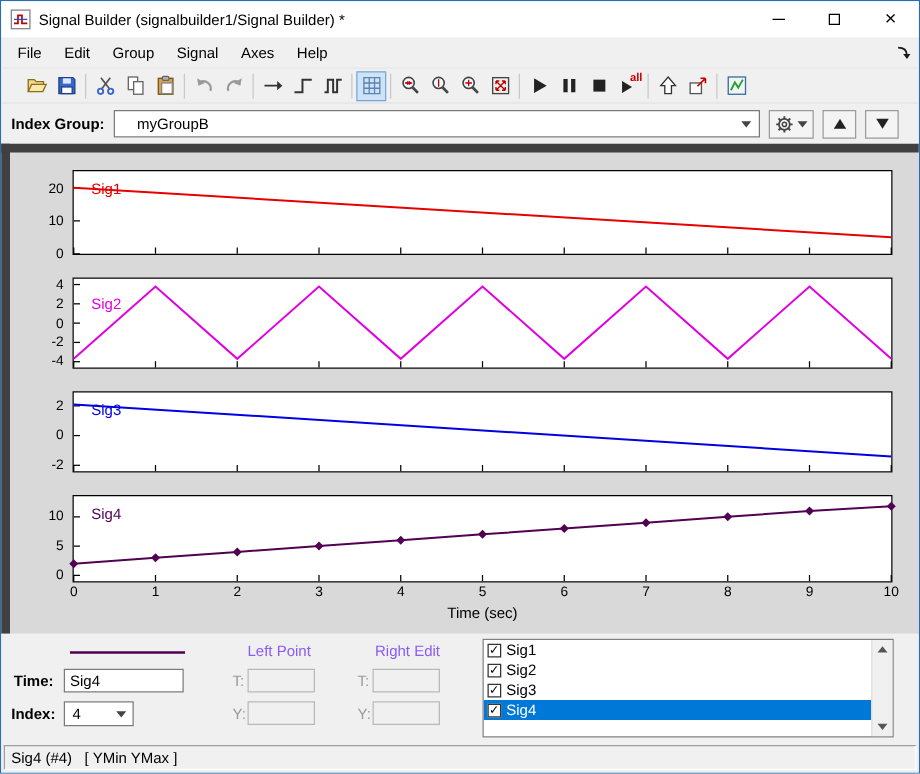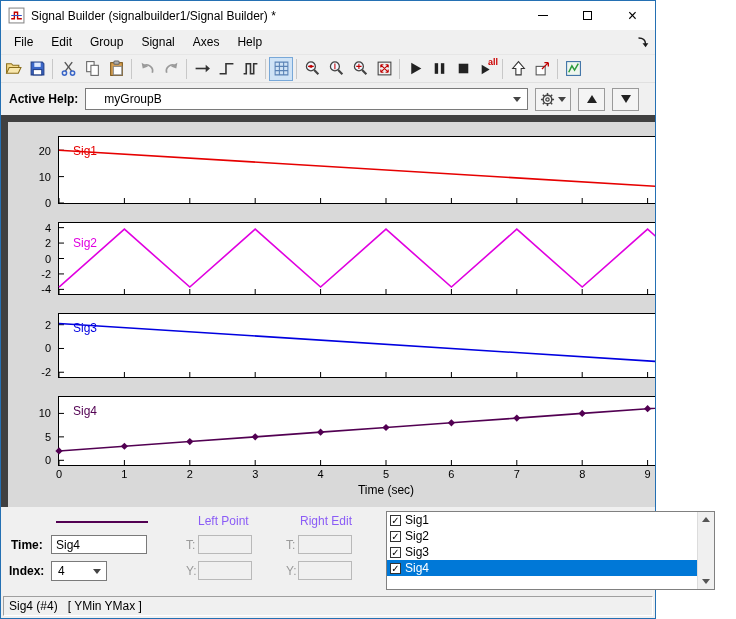--- a/index.html
+++ b/index.html
@@ -1,32 +1,32 @@
 <!DOCTYPE html>
 <html><head>
 <meta charset="utf-8">
 <style>
   *{margin:0;padding:0;box-sizing:border-box}
   html,body{width:736px;height:619px;overflow:hidden;font-family:"Liberation Sans",sans-serif;font-size:12px;background:#fff;color:#000}
-  .window{width:656px;height:619px;border:1px solid #2470b3;display:flex;flex-direction:column;background:#f0f0f0}
+  .window{width:736px;height:619px;border:1px solid #2470b3;display:flex;flex-direction:column;background:#f0f0f0}
   
   .titlebar{height:29px;flex:0 0 auto;background:#fff;display:flex;align-items:center}
   .title-icon{margin-left:7px;display:flex}
   .title-text{margin-left:6px;flex:1;font-size:12px;white-space:nowrap;overflow:hidden}
   .win-btn{width:45px;height:28px;display:flex;align-items:center;justify-content:center}
   .min-glyph{width:10px;height:1px;background:#000;display:block}
   .max-glyph{width:9px;height:9px;border:1px solid #000;display:block}
   .close-glyph{font-size:16px;line-height:1}
   
   .menubar{height:25px;flex:0 0 auto;background:#f0f0f0;display:flex;align-items:center;padding:0 4px;position:relative;border-bottom:1px solid #e6e6e6}
   .menu-items{display:flex}
   .menu-item{padding:20px 9px;white-space:nowrap}
   .dock-arrow{position:absolute;right:6px;top:6px;display:flex}
   
-  .toolbar{height:28px;flex:0 0 auto;background:#f0f0f0;display:flex;align-items:center;padding:0 0;border-bottom:1px solid #e0e0e0}
+  .toolbar{height:28px;flex:0 0 auto;background:#f0f0f0;display:flex;align-items:center;padding:0 16px;border-bottom:1px solid #e0e0e0}
   .tbtn{width:24px;height:24px;display:flex;align-items:center;justify-content:center;position:relative;border:1px solid transparent}
   .tbtn.pressed{background:#cfe3f6;border:1px solid #78a8d8}
   .tb-sep{width:1px;height:20px;background:#c8c8c8;margin:0 3px;flex:0 0 auto}
   .all-badge{position:absolute;top:-1px;right:0;color:#cc0000;font-size:9px;font-weight:bold}
   
   .group-row{height:32px;flex:0 0 auto;background:#f0f0f0;display:flex;align-items:center;padding:0 16px 0 8px;gap:7px}
   .group-label{font-weight:bold;white-space:nowrap}
   .combo{flex:1;height:22px;background:#fff;border:1px solid #7a7a7a;display:flex;align-items:center;padding-left:18px;position:relative}
   .combo .combo-arrow{position:absolute;right:6px;top:8px}
   .tri-down{width:0;height:0;border-left:4px solid transparent;border-right:4px solid transparent;border-top:5px solid #444;display:block}
@@ -256,21 +256,21 @@
       <div class="tb-sep"></div>
       <div class="tbtn">
         <svg width="17" height="17" viewBox="0 0 16 16">
           <rect x="1.5" y="1.5" width="13" height="13" fill="#eef6ee" stroke="#3a6ea5"></rect>
           <path d="M3.5 11.5 L6.5 5.5 L9 9.5 L12.5 3.5" fill="none" stroke="#2a9a3a" stroke-width="1.4"></path>
         </svg>
       </div>
     </div>
 
   <div class="group-row">
-    <span class="group-label">Active Help:</span>
+    <span class="group-label">Index Group:</span>
     <div class="combo">
       <span>myGroupB</span>
       <span class="combo-arrow">
           <span class="tri-down"></span>
         </span>
     </div>
     <div class="gear-btn">
       <span style="display:flex">
         <svg width="15" height="15" viewBox="0 0 16 16">
             <g stroke="#444" stroke-width="1.6">

